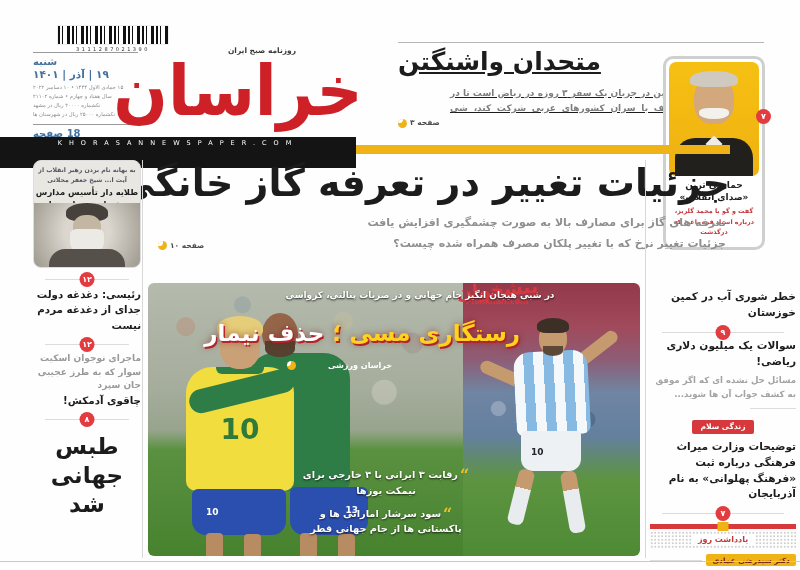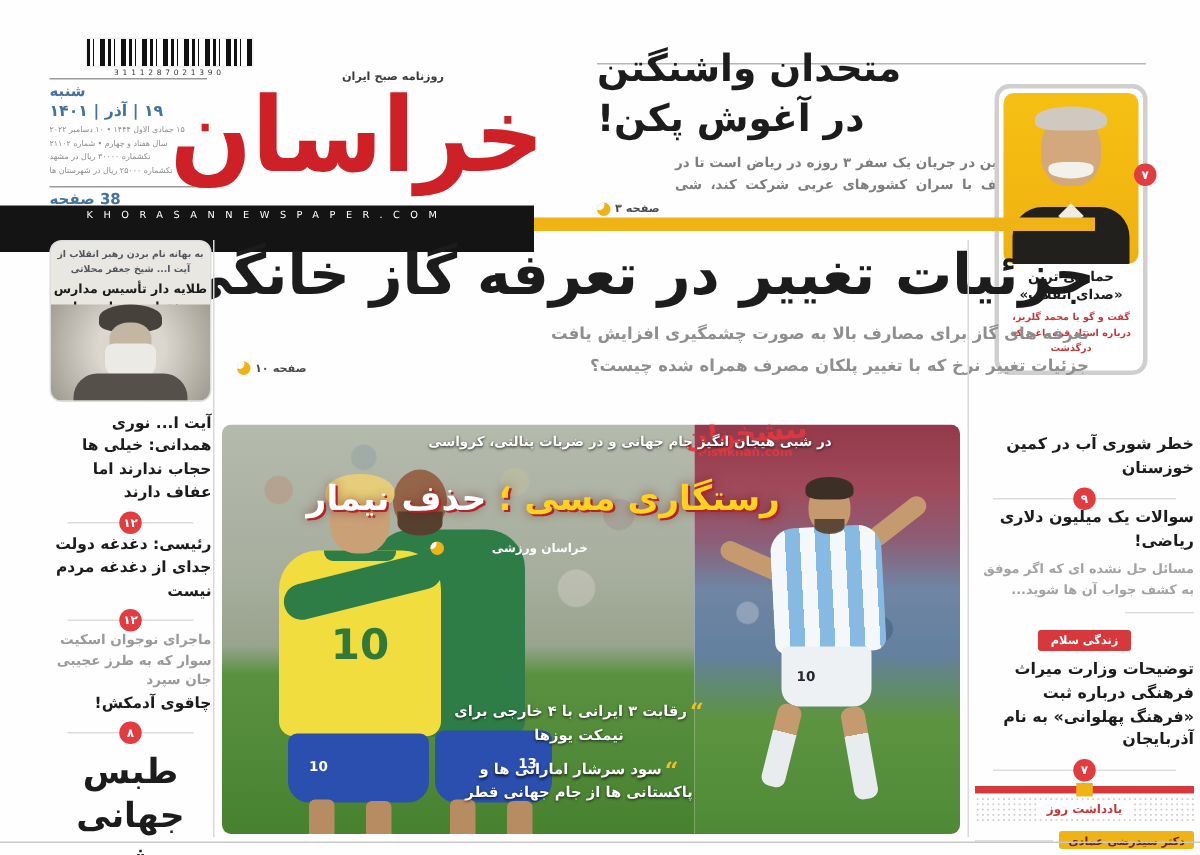--- a/index.html
+++ b/index.html
@@ -16,21 +16,21 @@
   .db-sec { border-top:1px solid #9a9a9a; padding-top:3px; margin-bottom:5px; }
   .db-weekday { color:#44729e; font-weight:bold; font-size:10px; }
   .db-date { color:#44729e; font-weight:bold; font-size:10.5px; margin:1px 0 3px; }
   .db-tiny { font-size:5.3px; color:#8d8d8d; line-height:1.7; }
   .db-pages { color:#44729e; font-weight:bold; font-size:10px; margin-bottom:2px; }
 
   .logo { position:absolute; left:112px; top:40px; width:252px; height:102px; text-align:center; font-size:64px; font-weight:bold; color:#ce2127; line-height:102px; transform:scaleY(1.08); letter-spacing:-2px; }
   .tagline { position:absolute; left:212px; top:46px; width:100px; text-align:center; font-size:7.5px; color:#3a3a3a; font-weight:bold; }
 
   .top-rule { position:absolute; left:398px; top:42px; width:366px; border-top:1px solid #b5b5b5; }
-  .top-story { position:absolute; left:398px; top:30px; width:334px; }
+  .top-story { position:absolute; left:398px; top:46px; width:334px;text-decoration:underline; }
   .ts-title { font-size:25px; font-weight:bold; text-align:left; line-height:1.3; letter-spacing:-0.5px; }
   .ts-sub { position:relative; margin-top:7px; font-size:9px; color:#7d7d7d; font-weight:bold; line-height:1.7; text-align:justify; padding-left:52px; }
 
   .pagebadge { display:inline-flex; direction:ltr; align-items:center; gap:3px; font-size:7.5px; font-weight:bold; color:#4c4c4c; white-space:nowrap; }
   .crescent { width:9px; height:9px; border-radius:50%; background:#f0b316; position:relative; overflow:hidden; flex:none; }
   .crescent::after { content:""; position:absolute; width:7px; height:7px; border-radius:50%; background:#fff; top:-2.5px; left:-2.5px; }
   .crescent.red { background:#d6383c; }
   .abs-badge { position:absolute; left:0; bottom:2px; }
 
   .portrait-card { position:absolute; left:663px; top:56px; width:102px; height:194px; background:#fff; border:3px solid #cfcfcf; border-radius:10px; }
@@ -163,37 +163,36 @@
   <div class="date-box">
     <div class="db-sec">
       <div class="db-weekday">شنبه</div>
       <div class="db-date">۱۹ | آذر | ۱۴۰۱</div>
       <div class="db-tiny">۱۵ جمادی الاول ۱۴۴۴ • ۱۰ دسامبر ۲۰۲۲</div>
       <div class="db-tiny">سال هفتاد و چهارم • شماره ۲۱۱۰۲</div>
       <div class="db-tiny">تکشماره ۳۰۰۰۰ ریال در مشهد</div>
       <div class="db-tiny">تکشماره ۲۵۰۰۰ ریال در شهرستان ها</div>
     </div>
     <div class="db-sec">
-      <div class="db-pages">38 صفحه</div>
+      <div class="db-pages">18 صفحه</div>
       <div class="db-tiny">۱۲ صفحه سراسری + ۴ صفحه زندگی سلام</div>
       <div class="db-tiny">۴ صفحه روزنامه استانی + ۴ صفحه ورزشی</div>
       <div class="db-tiny">۱۶ صفحه ضمیمه نیازمندی ها در مشهد</div>
       <div class="db-tiny">چاپ همزمان در مشهد و تهران</div>
     </div>
   </div>
 
   <div class="tagline">روزنامه صبح ایران</div>
   <div class="logo">خراسان</div>
 
   <div class="top-rule"></div>
 
   <div class="top-story">
     <div class="ts-title">
       <span>متحدان واشنگتن</span><br>
-      <span>در آغوش پکن!</span>
     </div>
     <div class="ts-sub">
       <span>رئیس جمهور چین در جریان یک سفر ۳ روزه در ریاض است تا در ۳ نشست مختلف با سران کشورهای عربی شرکت کند، شی دنبال چیست؟</span>
       <span class="pagebadge abs-badge">
         <span class="crescent"></span>
         <span>صفحه ۳</span>
       </span>
     </div>
   </div>
 
@@ -240,21 +239,20 @@
         </span>
       </div>
       <div class="fc-photo">
         <div class="fc-turban"></div>
         <div class="fc-face"></div>
         <div class="fc-beard"></div>
         <div class="fc-robe"></div>
       </div>
     </div>
 
-    <p class="col-item">آیت ا... نوری همدانی: خیلی ها حجاب ندارند اما عفاف دارند</p>
     <div class="divider">
       <span class="numbadge">۱۲</span>
     </div>
 
     <p class="col-item">رئیسی: دغدغه دولت جدای از دغدغه مردم نیست</p>
     <div class="divider">
       <span class="numbadge">۱۲</span>
     </div>
 
     <p class="col-item">

